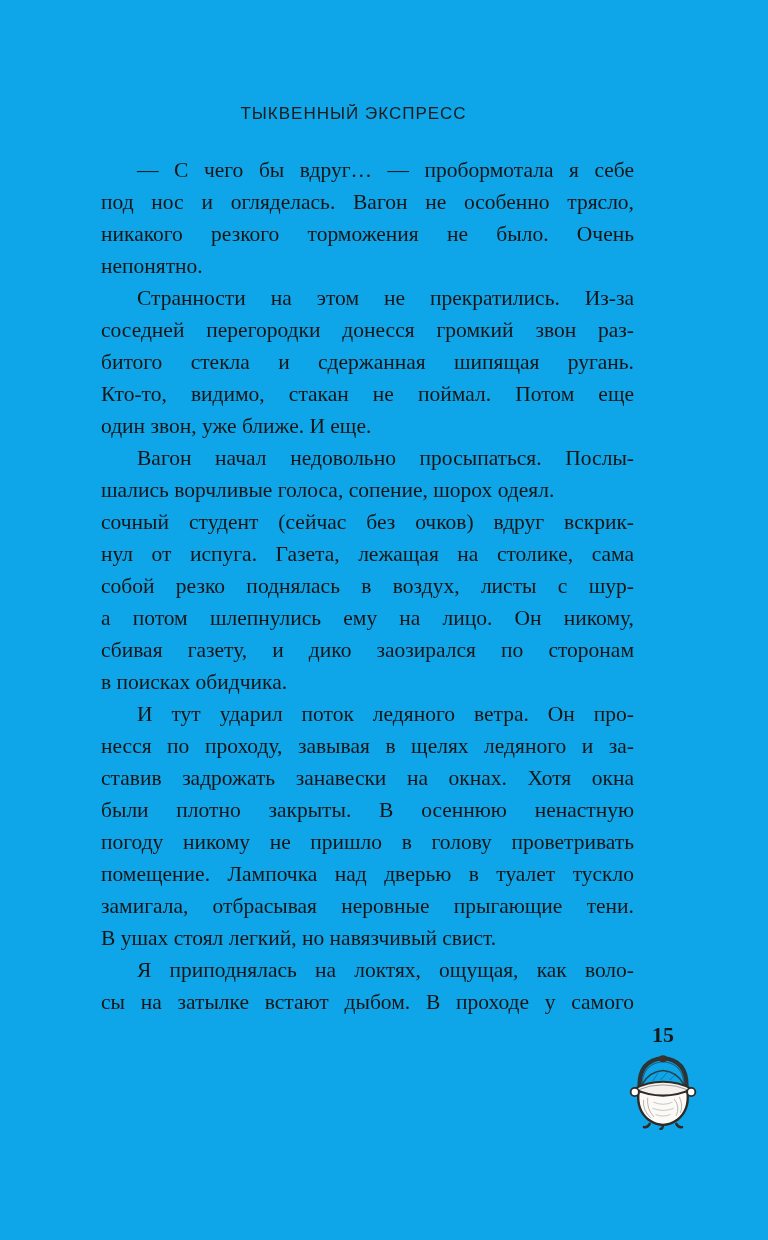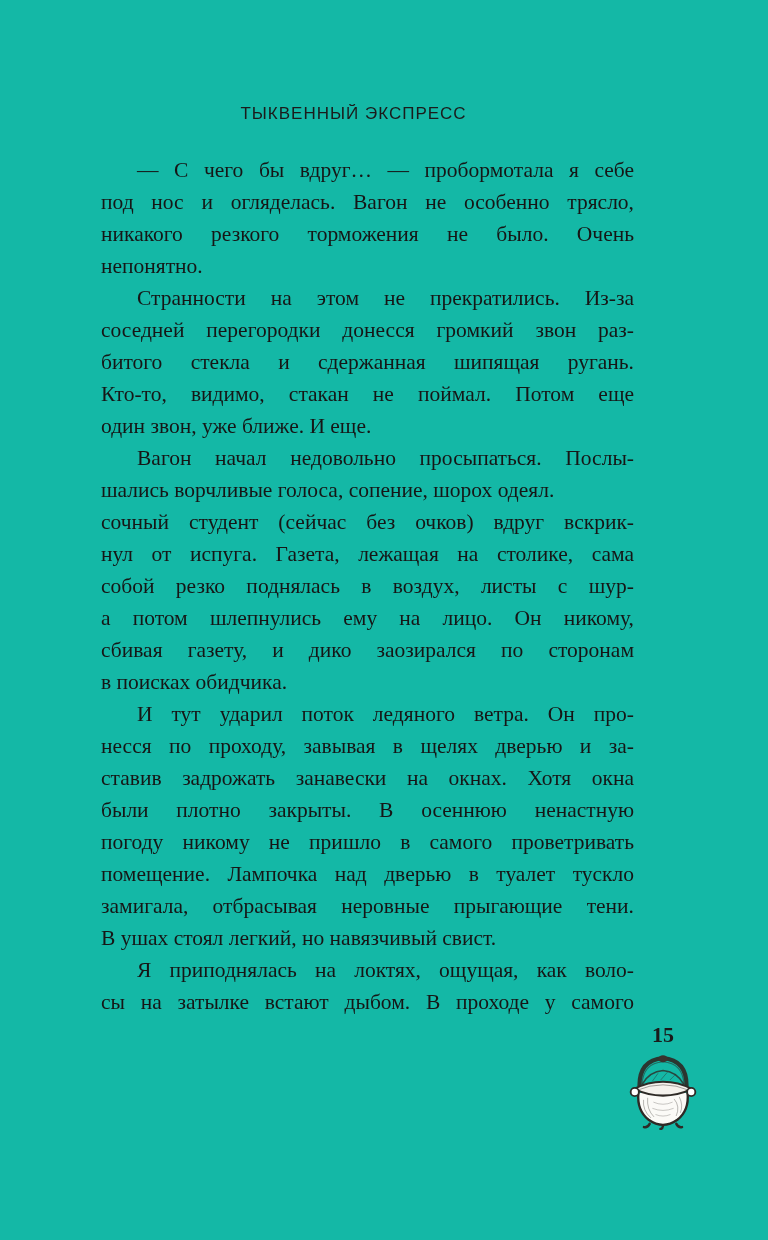--- a/index.html
+++ b/index.html
@@ -4,21 +4,21 @@
 <style>
   html, body {
     margin: 0;
     padding: 0;
     background: #ffffff;
   }
   .book-page {
     position: relative;
     width: 768px;
     height: 1240px;
-    background: #14b8a6;
+    background: #0ea5e9;
     overflow: hidden;
     font-family: "Liberation Serif", "DejaVu Serif", serif;
     color: #161616;
   }
   .running-title {
     position: absolute;
     left: 87px;
     top: 104px;
     width: 533px;
     text-align: center;
@@ -85,24 +85,24 @@
       <div class="line para-end">один звон, уже ближе. И еще.</div>
       <div class="line indent">Вагон начал недовольно просыпаться. Послы-</div>
       <div class="line para-end">шались ворчливые голоса, сопение, шорох одеял.</div>
       <div class="line">сочный студент (сейчас без очков) вдруг вскрик-</div>
       <div class="line">нул от испуга. Газета, лежащая на столике, сама</div>
       <div class="line">собой резко поднялась в воздух, листы с шур-</div>
       <div class="line">а потом шлепнулись ему на лицо. Он никому,</div>
       <div class="line">сбивая газету, и дико заозирался по сторонам</div>
       <div class="line para-end">в поисках обидчика.</div>
       <div class="line indent">И тут ударил поток ледяного ветра. Он про-</div>
-      <div class="line">несся по проходу, завывая в щелях дверью и за-</div>
+      <div class="line">несся по проходу, завывая в щелях ледяного и за-</div>
       <div class="line">ставив задрожать занавески на окнах. Хотя окна</div>
       <div class="line">были плотно закрыты. В осеннюю ненастную</div>
-      <div class="line">погоду никому не пришло в самого проветривать</div>
+      <div class="line">погоду никому не пришло в голову проветривать</div>
       <div class="line">помещение. Лампочка над дверью в туалет тускло</div>
       <div class="line">замигала, отбрасывая неровные прыгающие тени.</div>
       <div class="line para-end">В ушах стоял легкий, но навязчивый свист.</div>
       <div class="line indent">Я приподнялась на локтях, ощущая, как воло-</div>
       <div class="line">сы на затылке встают дыбом. В проходе у самого</div>
     </div>
 
   <div class="page-number">15</div>
 
   <svg class="cauldron" width="68" height="78" viewBox="0 0 66 76" aria-hidden="true">

